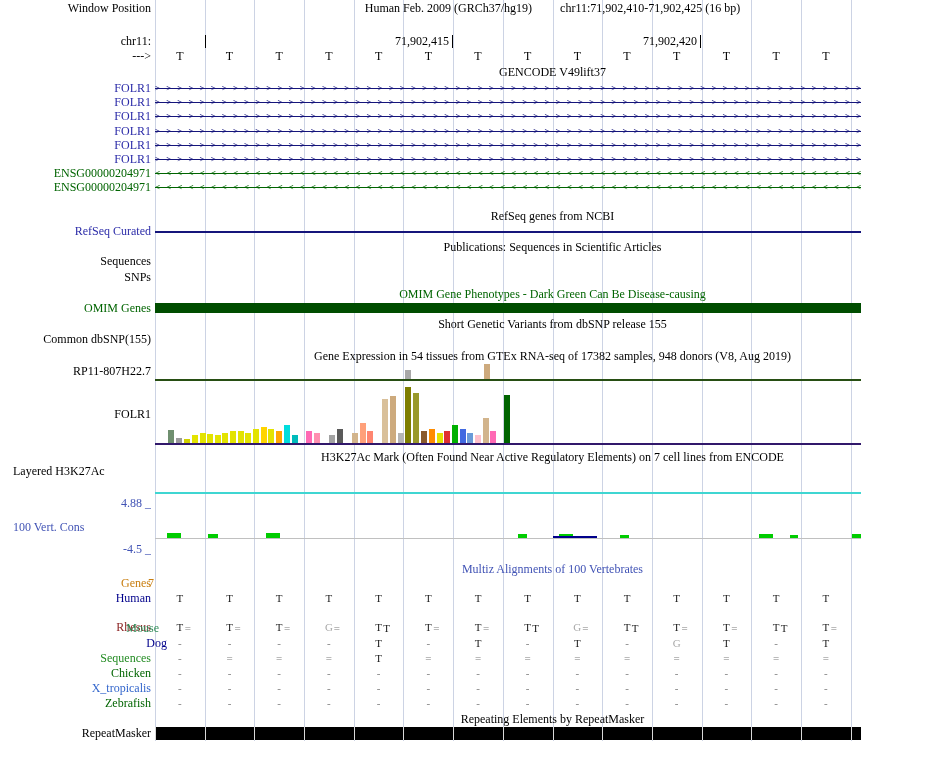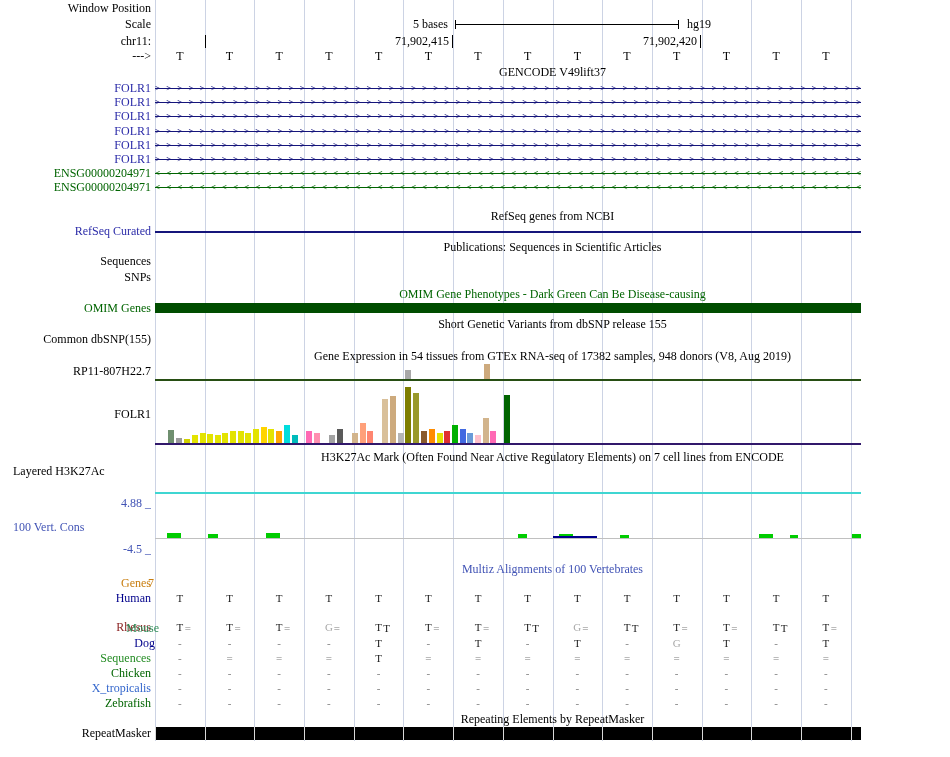--- a/index.html
+++ b/index.html
@@ -31,32 +31,26 @@
       <div style="position: absolute; top: 0px; left: 496.9px; width: 1px; height: 741px; background: rgb(204, 211, 228);"></div>
       <div style="position: absolute; top: 0px; left: 546.6px; width: 1px; height: 741px; background: rgb(204, 211, 228);"></div>
       <div style="position: absolute; top: 0px; left: 596.3px; width: 1px; height: 741px; background: rgb(204, 211, 228);"></div>
       <div style="position: absolute; top: 0px; left: 645.9px; width: 1px; height: 741px; background: rgb(204, 211, 228);"></div>
       <div style="position: absolute; top: 0px; left: 695.6px; width: 1px; height: 741px; background: rgb(204, 211, 228);"></div>
       <div style="position: absolute; top: 0px; left: 745.3px; width: 1px; height: 741px; background: rgb(204, 211, 228);"></div>
     </div>
 
   <div class="r" style="top:1px;height:15px">
     <div class="lbl" style="line-height:15px">Window Position</div>
-  </div>
-
-  <div class="r" style="top:17px;height:15px">
-    <div class="lbl" style="line-height:15px">Scale</div>
-    <div class="trk">
-      <span style="position:absolute;right:502px;line-height:15px">5 bases</span>
-      <div style="position:absolute;left:300px;top:3px;width:224px;height:9px;border-left:1px solid #000;border-right:1px solid #000">
-        <div style="position:absolute;left:0;right:0;top:4px;height:1px;background:#000"></div>
-      </div>
-      <span style="position:absolute;left:532px;line-height:15px">hg19</span>
-    </div>
-  </div>
+    <div class="trk" style="display:flex;justify-content:center;gap:28px">
+      <span style="line-height:15px">Human Feb. 2009 (GRCh37/hg19)</span>
+      <span style="line-height:15px">chr11:71,902,410-71,902,425 (16 bp)</span>
+    </div>
+  </div>
+
 
   <div class="r" style="top:33px;height:16px">
     <div class="lbl" style="line-height:16px">chr11:</div>
     <div class="trk">
       <div class="tick" style="left:50px;top:2px;height:13px"></div>
       <span style="position:absolute;right:501px;line-height:16px">71,902,415</span>
       <div class="tick" style="left:297px;top:2px;height:13px"></div>
       <span style="position:absolute;right:253px;line-height:16px">71,902,420</span>
       <div class="tick" style="left:545px;top:2px;height:13px"></div>
     </div>
@@ -370,21 +364,21 @@
         <div style="position: absolute; transform: translateX(-50%); left: 472px; line-height: 15px; font-size: 11px; color: rgb(27, 27, 27);">T</div>
         <div style="position: absolute; transform: translateX(-50%); left: 521.7px; line-height: 15px; font-size: 11px; color: rgb(125, 125, 125);">=</div>
         <div style="position: absolute; transform: translateX(-50%); left: 571.4px; line-height: 15px; font-size: 11px; color: rgb(125, 125, 125);">=</div>
         <div style="position: absolute; transform: translateX(-50%); left: 621.1px; line-height: 15px; font-size: 11px; color: rgb(27, 27, 27);">T</div>
         <div style="position: absolute; transform: translateX(-50%); left: 670.8px; line-height: 15px; font-size: 11px; color: rgb(125, 125, 125);">=</div>
         <div style="position: absolute; transform: translateX(-50%); left: 720.5px; line-height: 15px; font-size: 11px; color: rgb(27, 27, 27);">T</div>
         <div style="position: absolute; transform: translateX(-50%); left: 770.2px; line-height: 15px; font-size: 11px; color: rgb(125, 125, 125);">=</div>
       </div>
     </div>
     <div style="position: absolute; left: 0px; top: 636px; width: 950px; height: 15px;">
-      <div style="position: absolute; left: 4px; width: 151px; text-align: right; line-height: 15px; white-space: nowrap; color: rgb(0, 0, 139);">Dog</div>
+      <div style="position: absolute; left: 16px; width: 151px; text-align: right; line-height: 15px; white-space: nowrap; color: rgb(0, 0, 139);">Dog</div>
       <div style="position: absolute; left: 155px; width: 795px; height: 15px;">
         <div style="position: absolute; transform: translateX(-50%); left: 24.8px; line-height: 15px; font-size: 11px; color: rgb(125, 125, 125);">-</div>
         <div style="position: absolute; transform: translateX(-50%); left: 74.5px; line-height: 15px; font-size: 11px; color: rgb(125, 125, 125);">-</div>
         <div style="position: absolute; transform: translateX(-50%); left: 124.2px; line-height: 15px; font-size: 11px; color: rgb(125, 125, 125);">-</div>
         <div style="position: absolute; transform: translateX(-50%); left: 173.9px; line-height: 15px; font-size: 11px; color: rgb(125, 125, 125);">-</div>
         <div style="position: absolute; transform: translateX(-50%); left: 223.6px; line-height: 15px; font-size: 11px; color: rgb(27, 27, 27);">T</div>
         <div style="position: absolute; transform: translateX(-50%); left: 273.3px; line-height: 15px; font-size: 11px; color: rgb(125, 125, 125);">-</div>
         <div style="position: absolute; transform: translateX(-50%); left: 323px; line-height: 15px; font-size: 11px; color: rgb(27, 27, 27);">T</div>
         <div style="position: absolute; transform: translateX(-50%); left: 372.7px; line-height: 15px; font-size: 11px; color: rgb(125, 125, 125);">-</div>
         <div style="position: absolute; transform: translateX(-50%); left: 422.3px; line-height: 15px; font-size: 11px; color: rgb(27, 27, 27);">T</div>

